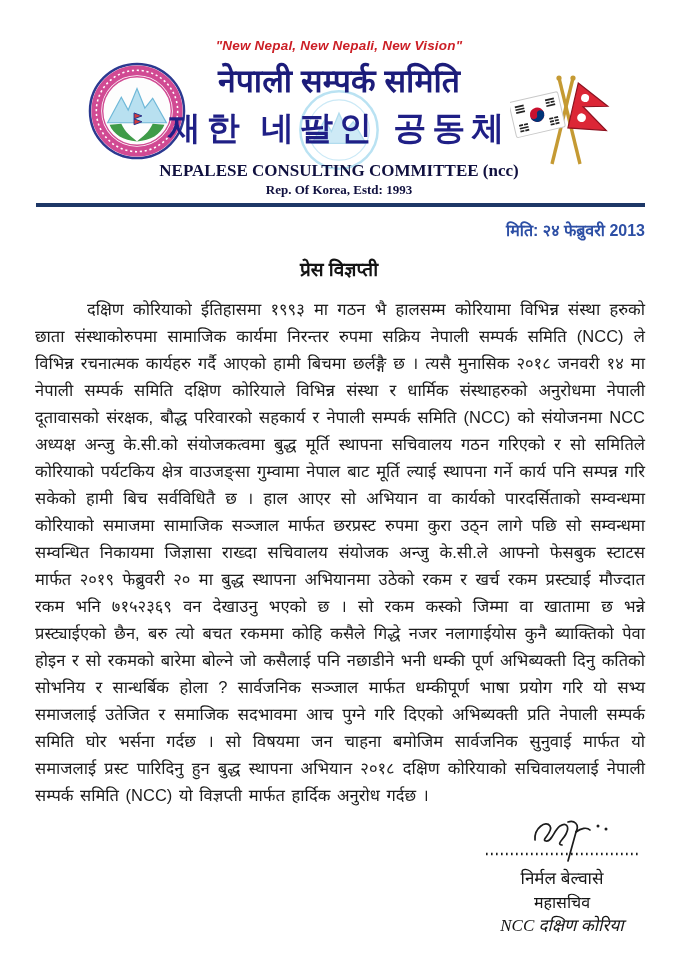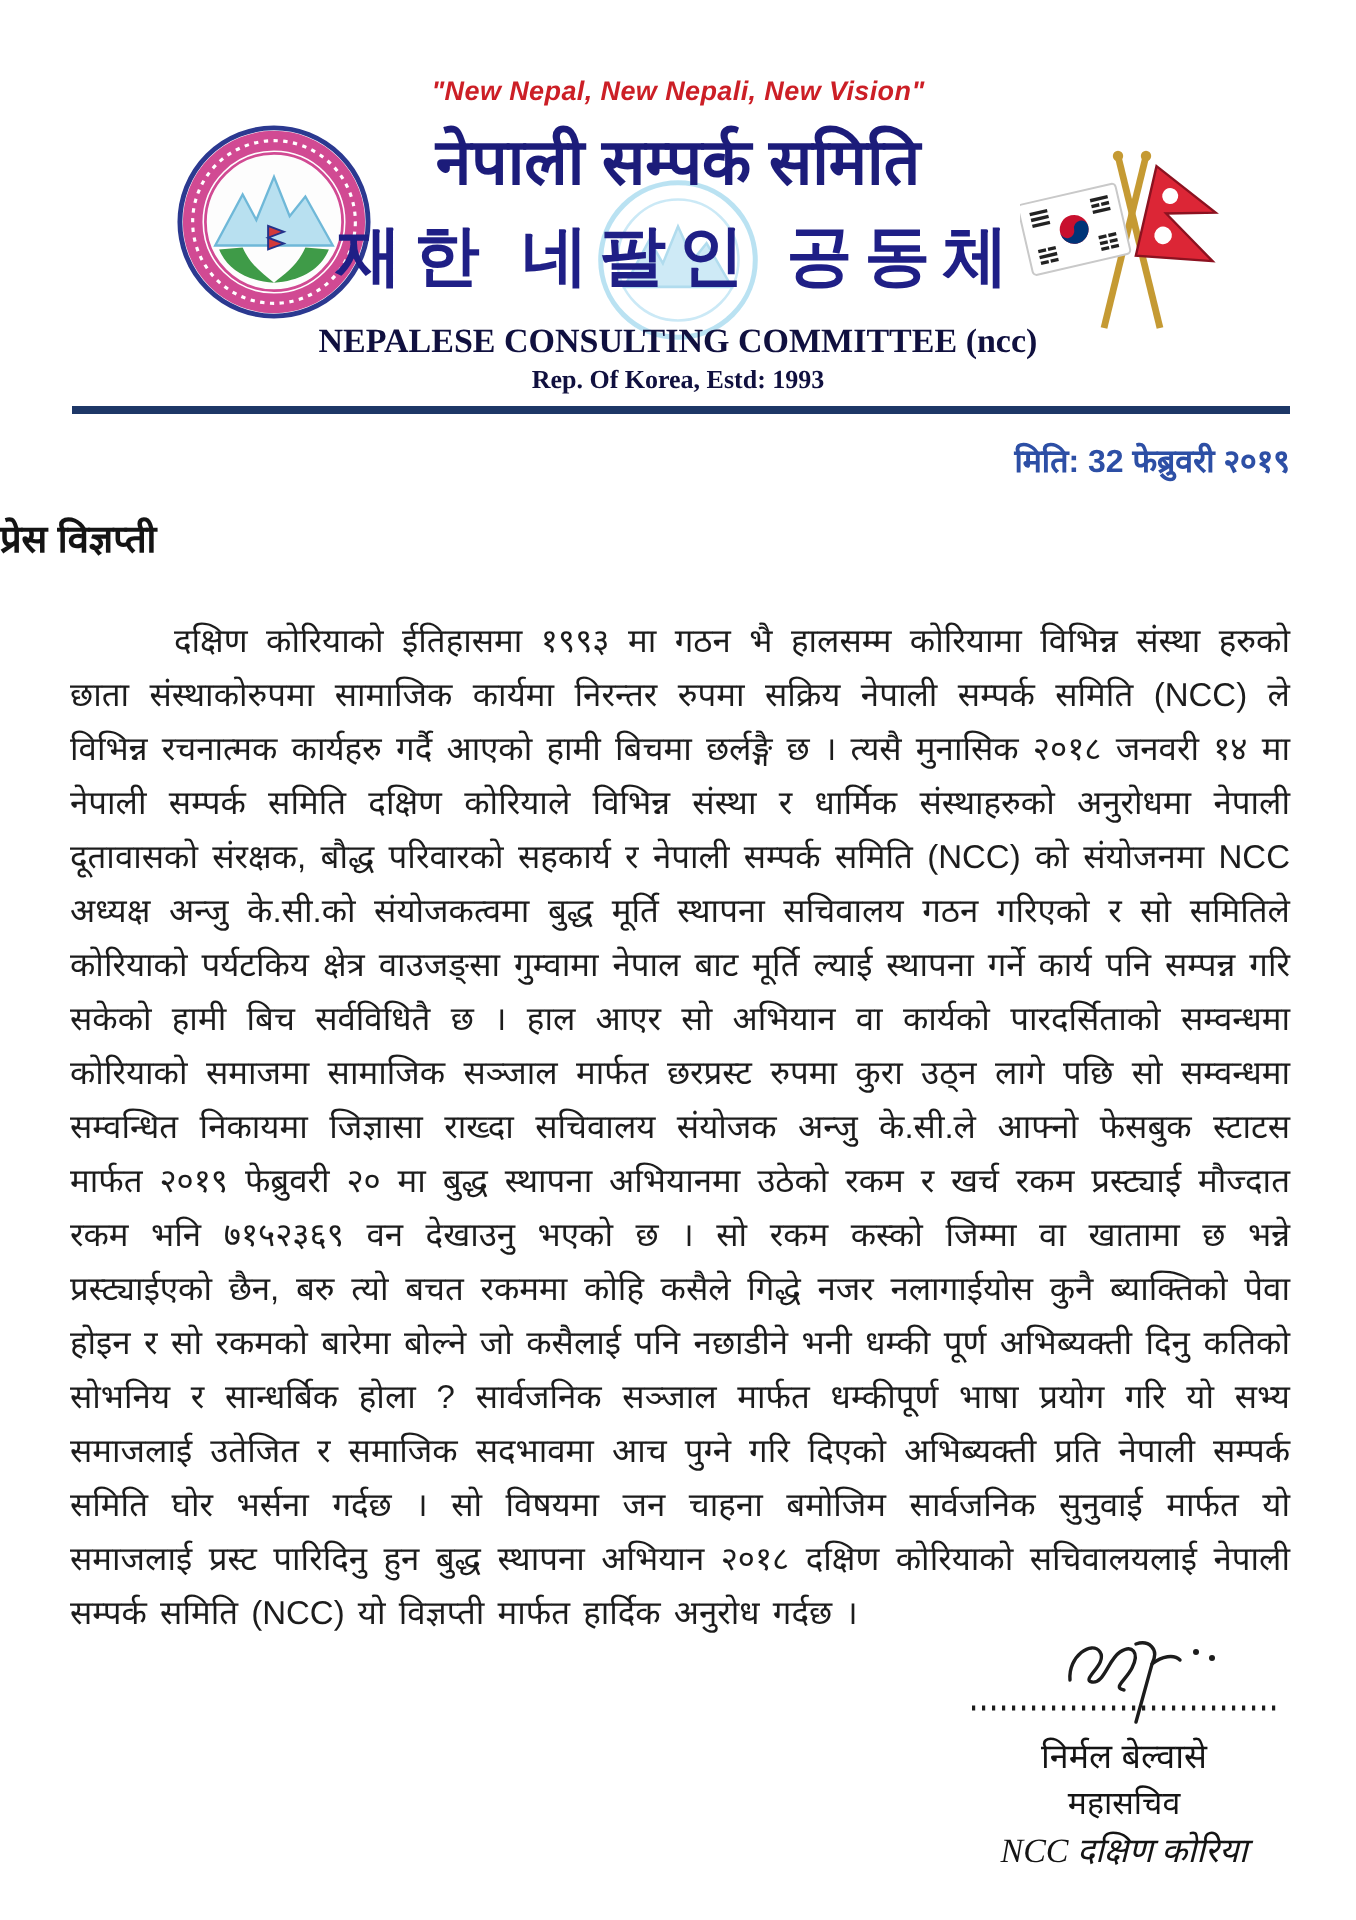--- a/index.html
+++ b/index.html
@@ -79,34 +79,33 @@
   }
   
   .date-line {
     position: absolute; top: 219px; right: 33px;
     color: #2d4fa5;
     font-size: 16px;
     font-weight: 600;
   }
   .doc-title {
     position: absolute; top: 256px; left: 0; right: 0;
-    text-align: left;
+    text-align: center;
     color: #141414;
     font-size: 19px;
     font-weight: bold;
   }
   .body-text {
     position: absolute; top: 296px; left: 35px; right: 33px;
     font-size: 16.5px;
     line-height: 27px;
     text-align: justify;
     text-indent: 52px;
     color: #1c1c1c;
     word-spacing: 2px;
-    margin-top: 12px;
   }
   
   .signature-block {
     position: absolute; top: 814px; right: 34px;
     width: 164px;
     text-align: center;
   }
   .signature-mark { display: block; width: 164px; height: 48px; }
   .sig-name { font-size: 17px; line-height: 25px; margin-top: 4px; color: #141414; }
   .sig-role { font-size: 16px; line-height: 23px; color: #141414; }
@@ -179,21 +178,21 @@
     <g transform="rotate(13 78 40)">
       <path d="M62,14 L96,30 L72,36 L100,54 L62,60 Z" fill="#dc2636" stroke="#8c1220" stroke-width="1.2"></path>
       <circle cx="72" cy="27" r="4" fill="#ffffff"></circle>
       <path d="M66.5,27.5 A5.5,5.5 0 0,0 77.5,27.5 A4,4 0 0,1 66.5,27.5 Z" fill="#dc2636"></path>
       <circle cx="73" cy="47" r="4.4" fill="#ffffff"></circle>
     </g>
   </svg>
 
   <hr class="rule">
 
-  <div class="date-line">मिति: 32 फेब्रुवरी २०१९</div>
+  <div class="date-line">मिति: २४ फेब्रुवरी 2013</div>
   <div class="doc-title">प्रेस विज्ञप्ती</div>
   <p class="body-text">दक्षिण कोरियाको ईतिहासमा १९९३ मा गठन भै हालसम्म कोरियामा विभिन्न संस्था हरुको छाता संस्थाकोरुपमा सामाजिक कार्यमा निरन्तर रुपमा सक्रिय नेपाली सम्पर्क समिति (NCC) ले विभिन्न रचनात्मक कार्यहरु गर्दै आएको हामी बिचमा छर्लङ्गै छ । त्यसै मुनासिक २०१८ जनवरी १४ मा नेपाली सम्पर्क समिति दक्षिण कोरियाले विभिन्न संस्था र धार्मिक संस्थाहरुको अनुरोधमा नेपाली दूतावासको संरक्षक, बौद्ध परिवारको सहकार्य र नेपाली सम्पर्क समिति (NCC) को संयोजनमा NCC अध्यक्ष अन्जु के.सी.को संयोजकत्वमा बुद्ध मूर्ति स्थापना सचिवालय गठन गरिएको र सो समितिले कोरियाको पर्यटकिय क्षेत्र वाउजङ्सा गुम्वामा नेपाल बाट मूर्ति ल्याई स्थापना गर्ने कार्य पनि सम्पन्न गरि सकेको हामी बिच सर्वविधितै छ । हाल आएर सो अभियान वा कार्यको पारदर्सिताको सम्वन्धमा कोरियाको समाजमा सामाजिक सञ्जाल मार्फत छरप्रस्ट रुपमा कुरा उठ्न लागे पछि सो सम्वन्धमा सम्वन्धित निकायमा जिज्ञासा राख्दा सचिवालय संयोजक अन्जु के.सी.ले आफ्नो फेसबुक स्टाटस मार्फत २०१९ फेब्रुवरी २० मा बुद्ध स्थापना अभियानमा उठेको रकम र खर्च रकम प्रस्ट्याई मौज्दात रकम भनि ७१५२३६९ वन देखाउनु भएको छ । सो रकम कस्को जिम्मा वा खातामा छ भन्ने प्रस्ट्याईएको छैन, बरु त्यो बचत रकममा कोहि कसैले गिद्धे नजर नलागाईयोस कुनै ब्याक्तिको पेवा होइन र सो रकमको बारेमा बोल्ने जो कसैलाई पनि नछाडीने भनी धम्की पूर्ण अभिब्यक्ती दिनु कतिको सोभनिय र सान्धर्बिक होला ? सार्वजनिक सञ्जाल मार्फत धम्कीपूर्ण भाषा प्रयोग गरि यो सभ्य समाजलाई उतेजित र समाजिक सदभावमा आच पुग्ने गरि दिएको अभिब्यक्ती प्रति नेपाली सम्पर्क समिति घोर भर्सना गर्दछ । सो विषयमा जन चाहना बमोजिम सार्वजनिक सुनुवाई मार्फत यो समाजलाई प्रस्ट पारिदिनु हुन बुद्ध स्थापना अभियान २०१८ दक्षिण कोरियाको सचिवालयलाई नेपाली सम्पर्क समिति (NCC) यो विज्ञप्ती मार्फत हार्दिक अनुरोध गर्दछ ।</p>
 
   <div class="signature-block">
     <svg class="signature-mark" viewBox="0 0 164 48" aria-hidden="true">
       <g fill="none" stroke="#1c1c1c" stroke-width="1.7" stroke-linecap="round">
         <path d="M55,26 C54,14 66,6 70,12 C74,18 60,26 66,27 C72,28 74,16 80,12 C86,8 90,12 86,20 C83,26 76,30 82,31"></path>
         <path d="M88,8 C94,6 100,10 96,18 L88,47"></path>
         <path d="M96,18 C101,14 107,13 110,16"></path>
       </g>

